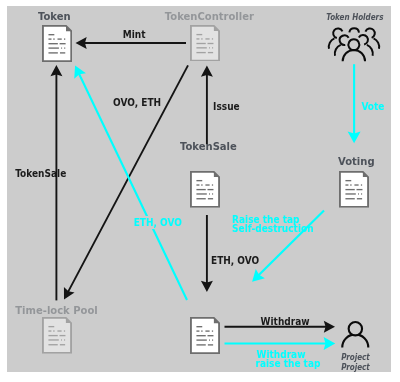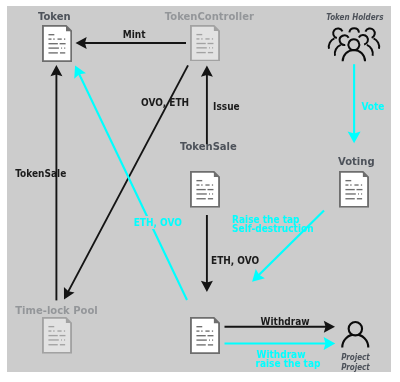--- a/index.html
+++ b/index.html
@@ -90,21 +90,21 @@
     </g>
     <g>
       <line x1="224.50" y1="343.50" x2="326.15" y2="343.50" stroke="#00ffff" stroke-width="2.10"></line>
       <path d="M 335.25 343.50 L 323.65 350.00 L 325.45 343.50 L 323.65 337.00 Z" fill="#00ffff"></path>
     </g>
   </svg>
 
   <div class="elabel ek" style="left:122.8px;top:29.8px;">Mint</div>
   <div class="elabel ek" style="left:213.1px;top:101.9px;">Issue</div>
   <div class="elabel ek" style="left:15.3px;top:168.8px;">TokenSale</div>
-  <div class="elabel ek" style="left:113.1px;top:97.7px;margin-left:28px;">OVO, ETH</div>
+  <div class="elabel ek" style="left:113.1px;top:97.7px;">OVO, ETH</div>
   <div class="elabel ec boxed" style="left:133.7px;top:218.2px;">
     <div>ETH, OVO</div>
   </div>
   <div class="elabel ek" style="left:211px;top:256.4px;">ETH, OVO</div>
   <div class="elabel ec" style="left:361.4px;top:102px;">Vote</div>
   <div class="elabel ec" style="left:232.1px;top:215.1px;">
     <div>Raise the tap</div>
     <div>Self-destruction</div>
   </div>
   <div class="elabel ek" style="left:260.6px;top:316.7px;">Withdraw</div>

